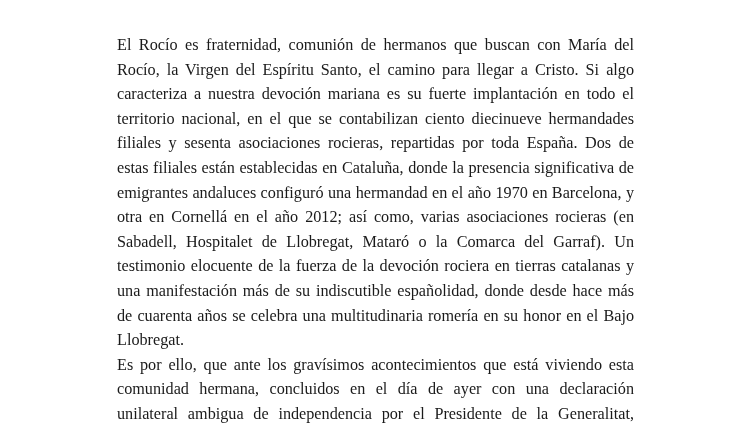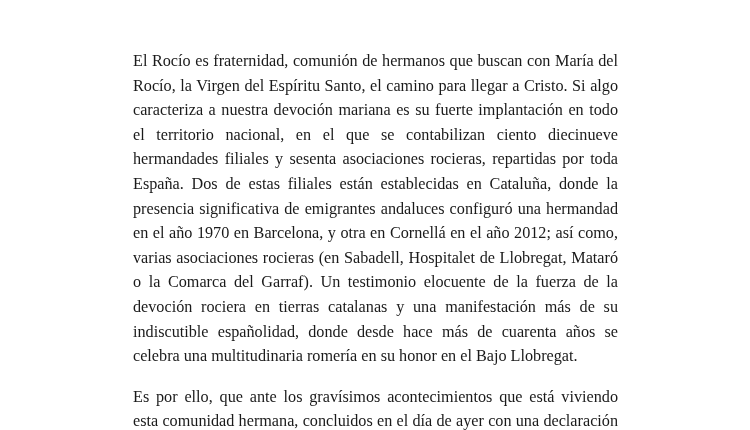--- a/index.html
+++ b/index.html
@@ -17,21 +17,21 @@
       position: absolute;
       left: 117px;
       top: 33px;
       width: 517px;
       font-family: "Liberation Serif", "DejaVu Serif", serif;
       font-size: 16.2px;
       line-height: 24.6px;
       color: #1a1a1a;
     }
     .para {
-      margin: 16px;
+      margin: 0;
       text-align: justify;
       text-align-last: left;
     }
   </style>
 </head>
 <body>
 
 <div class="page">
   <p class="para">El Rocío es fraternidad, comunión de hermanos que buscan con María del Rocío, la Virgen del Espíritu Santo, el camino para llegar a Cristo. Si algo caracteriza a nuestra devoción mariana es su fuerte implantación en todo el territorio nacional, en el que se contabilizan ciento diecinueve hermandades filiales y sesenta asociaciones rocieras, repartidas por toda España. Dos de estas filiales están establecidas en Cataluña, donde la presencia significativa de emigrantes andaluces configuró una hermandad en el año 1970 en Barcelona, y otra en Cornellá en el año 2012; así como, varias asociaciones rocieras (en Sabadell, Hospitalet de Llobregat, Mataró o la Comarca del Garraf). Un testimonio elocuente de la fuerza de la devoción rociera en tierras catalanas y una manifestación más de su indiscutible españolidad, donde desde hace más de cuarenta años se celebra una multitudinaria romería en su honor en el Bajo Llobregat.</p>
   <p class="para">Es por ello, que ante los gravísimos acontecimientos que está viviendo esta comunidad hermana, concluidos en el día de ayer con una declaración unilateral ambigua de independencia por el Presidente de la Generalitat, realizada contraviniendo nuestro orden constitucional y sus propias leyes autonómicas, desde esta Hermandad Matriz queremos hacer constar nuestra más enérgica preocupación y solidaridad con nuestras hermandades</p>

